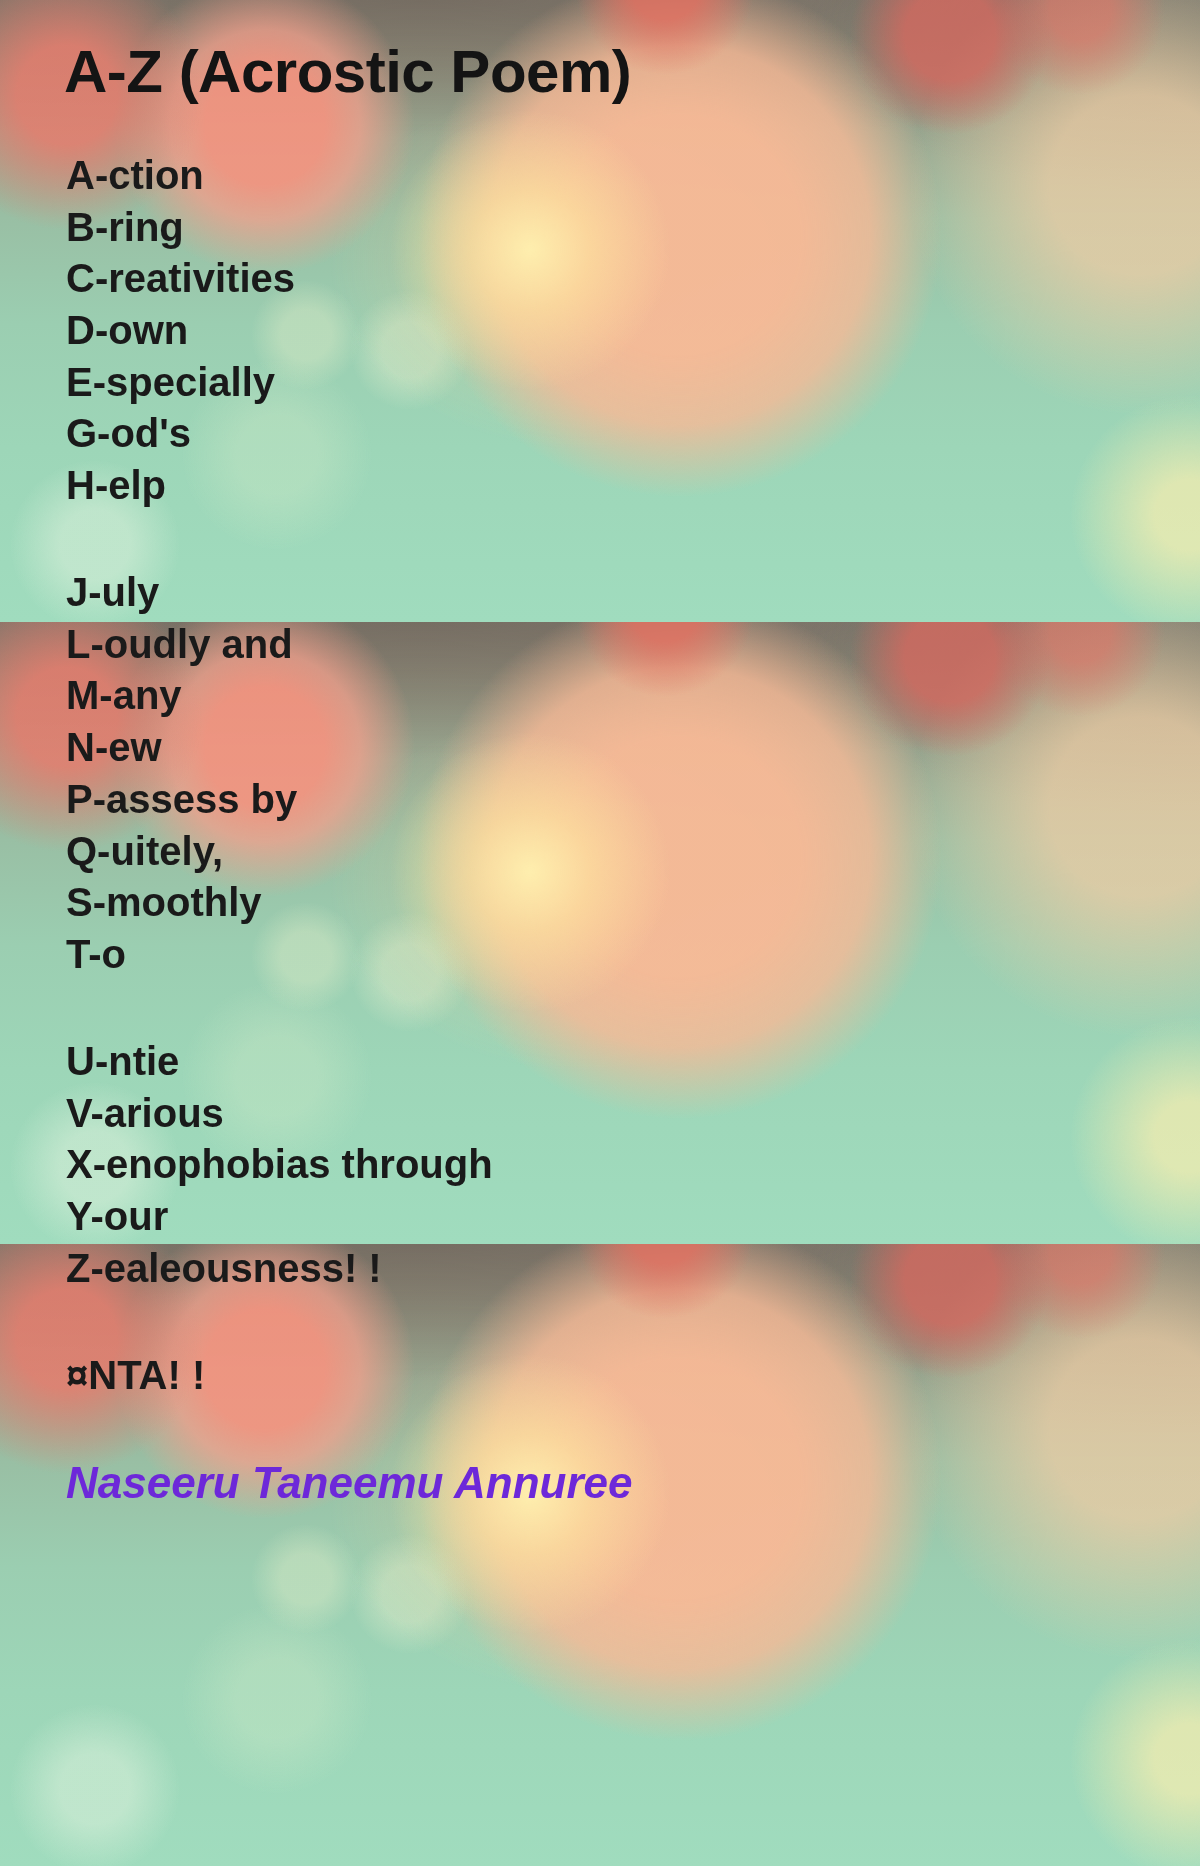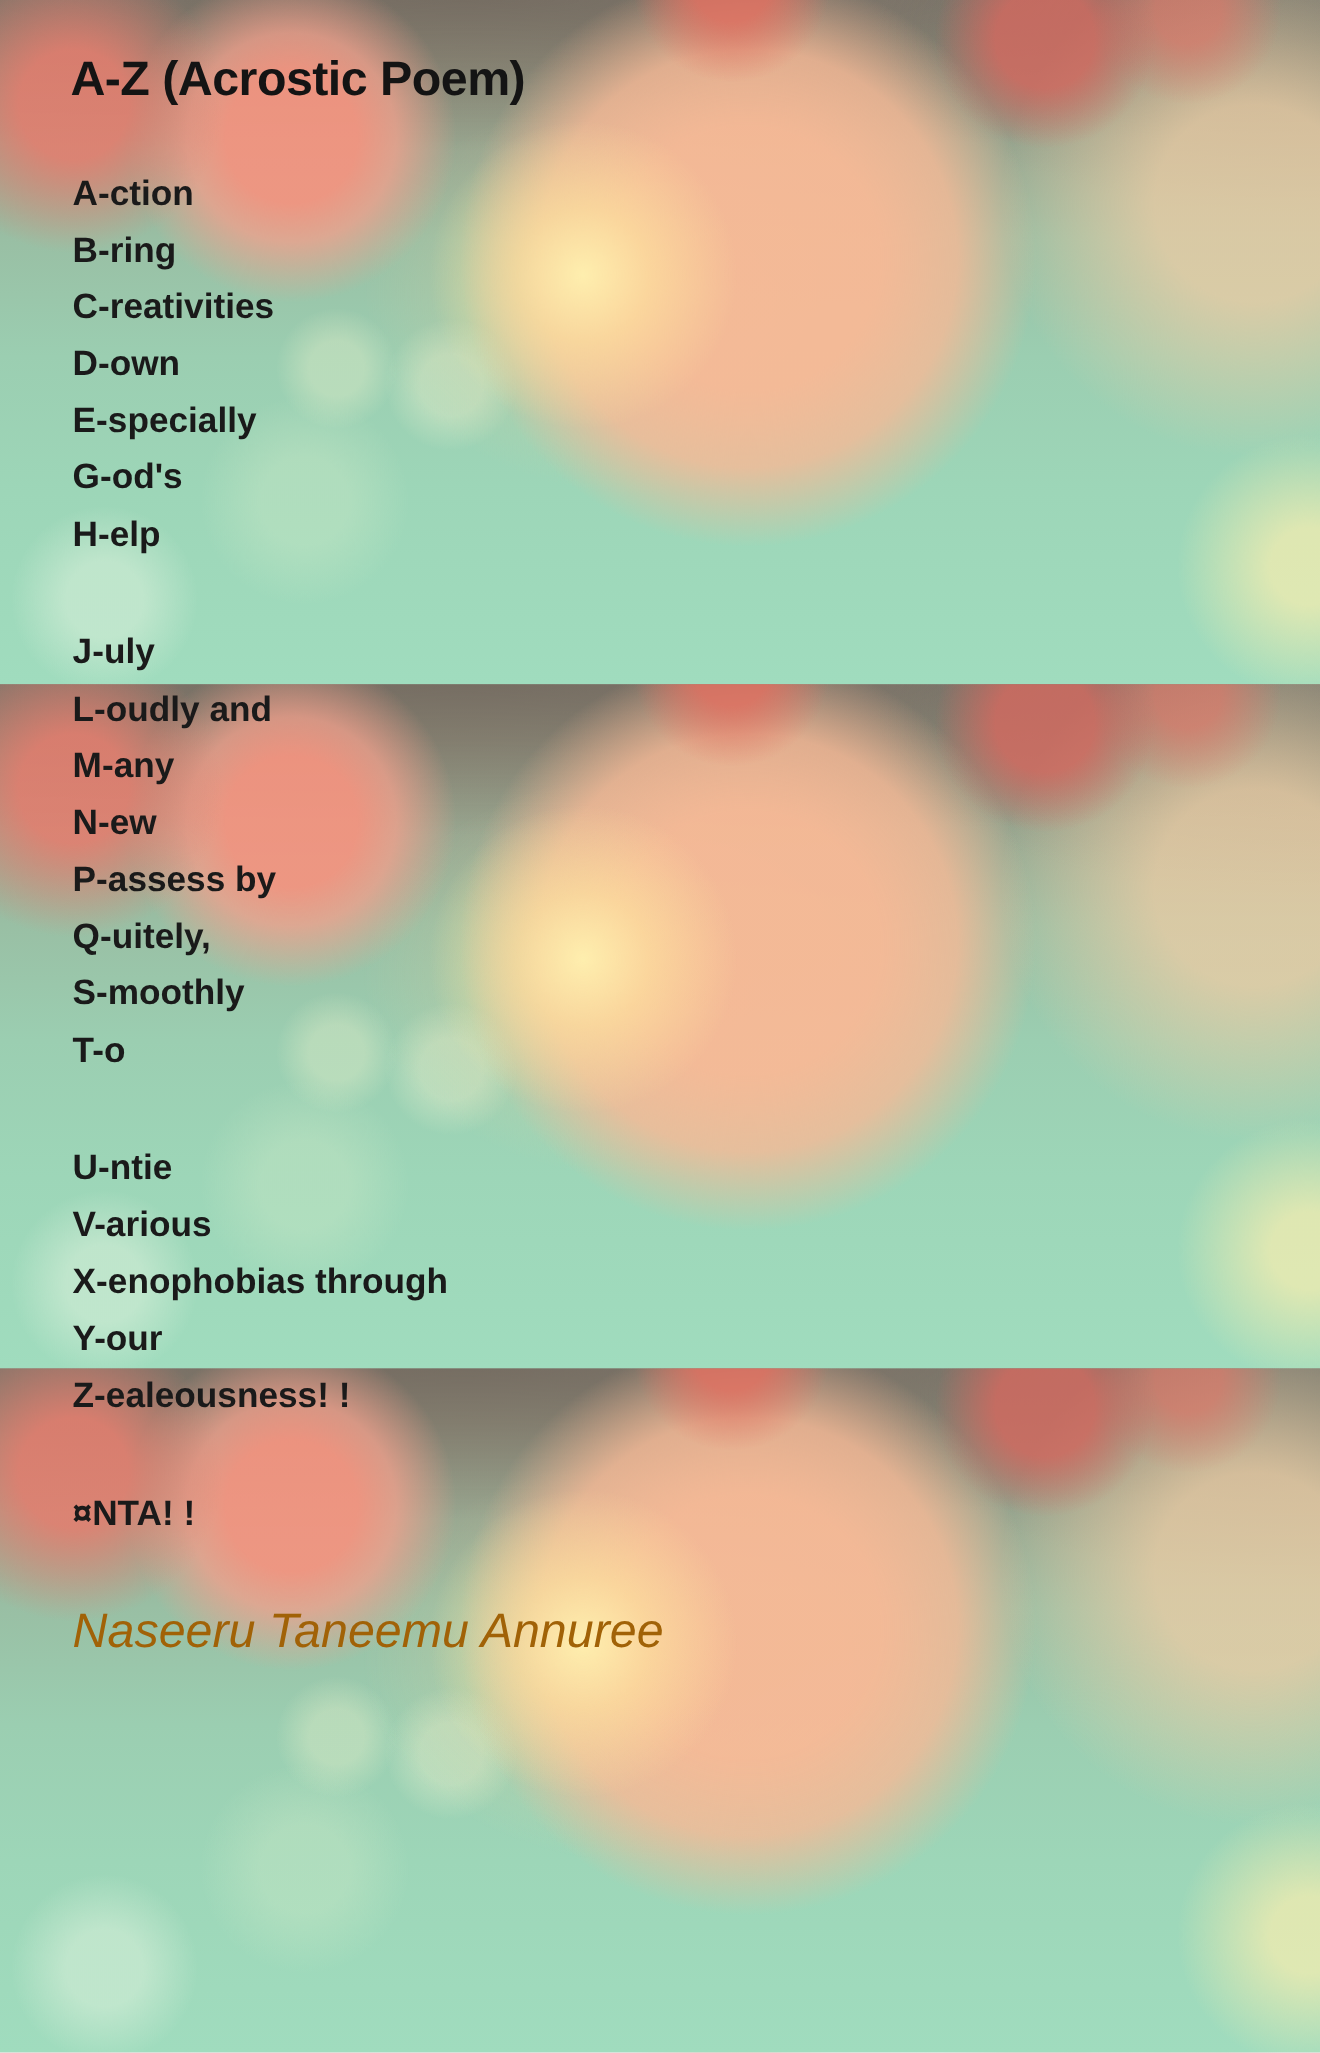--- a/index.html
+++ b/index.html
@@ -26,34 +26,34 @@
       radial-gradient(circle at 95px 545px, rgba(218,240,218,0.55) 35px, rgba(218,240,218,0) 85px),
       radial-gradient(circle at 277px 455px, rgba(210,235,200,0.35) 40px, rgba(210,235,200,0) 95px),
       radial-gradient(ellipse 45% 35% at 100% 5%, rgba(100,115,105,0.45), rgba(100,115,105,0) 75%),
       radial-gradient(ellipse 120% 22% at 35% 0%, rgba(95,85,75,0.50), rgba(95,85,75,0) 100%),
       linear-gradient(180deg, #8d867a 0%, #93907f 8%, #98a48e 20%, #99bfa4 35%, #9bceb1 52%, #9dd6b8 72%, #a0dcbe 100%);
     background-size:1200px 622px;
     background-repeat:repeat;
   }
   .title{
     position:absolute;left:64px;top:50px;margin:0;
-    font-size:44px;line-height:44px;font-weight:700;letter-spacing:-0.5px;
+    font-size:60px;line-height:44px;font-weight:700;letter-spacing:-0.5px;
     color:#141414;
   }
   .poem{
     position:absolute;left:66px;top:150px;color:#1a1a1a;
   }
   .line{
     height:51.7px;line-height:51.7px;
-    font-size:32px;font-weight:700;white-space:pre;
+    font-size:40px;font-weight:700;white-space:pre;
   }
   .stanza-gap{height:55.3px;}
   .author{
-    font-style:italic;font-weight:400;font-size:44px;
-    letter-spacing:0;color:#a16207;
+    font-style:italic;font-weight:700;font-size:44px;
+    letter-spacing:0;color:#6d28d9;
   }
 </style>
 </head>
 <body>
 
 <div class="screen">
   <div class="bg"></div>
 
   <h1 class="title">A-Z (Acrostic Poem)</h1>
 

